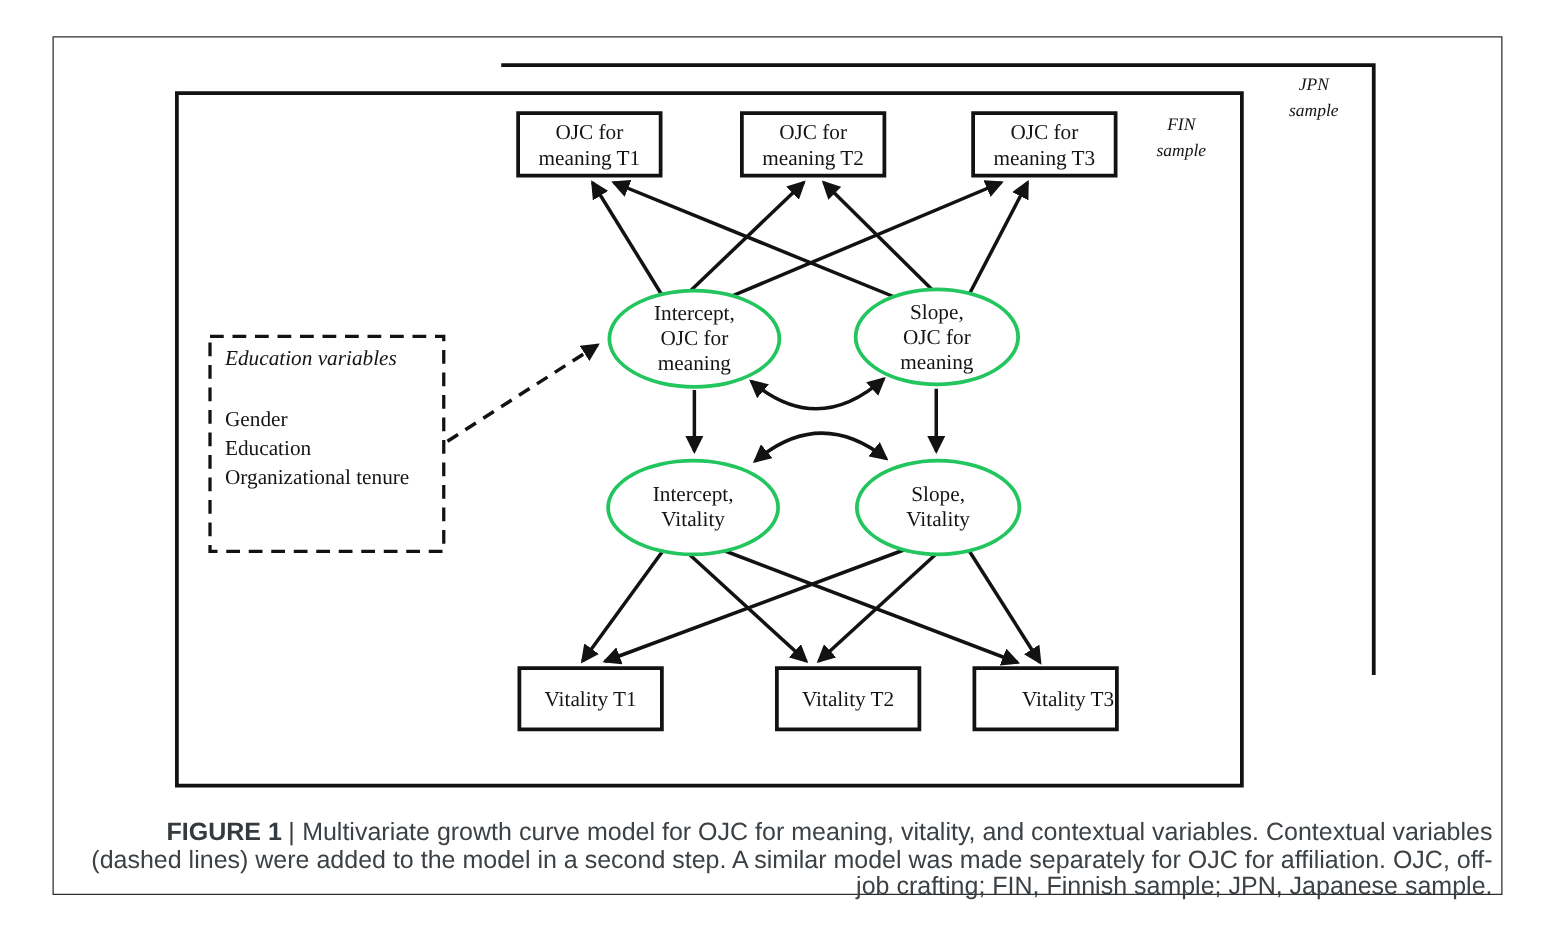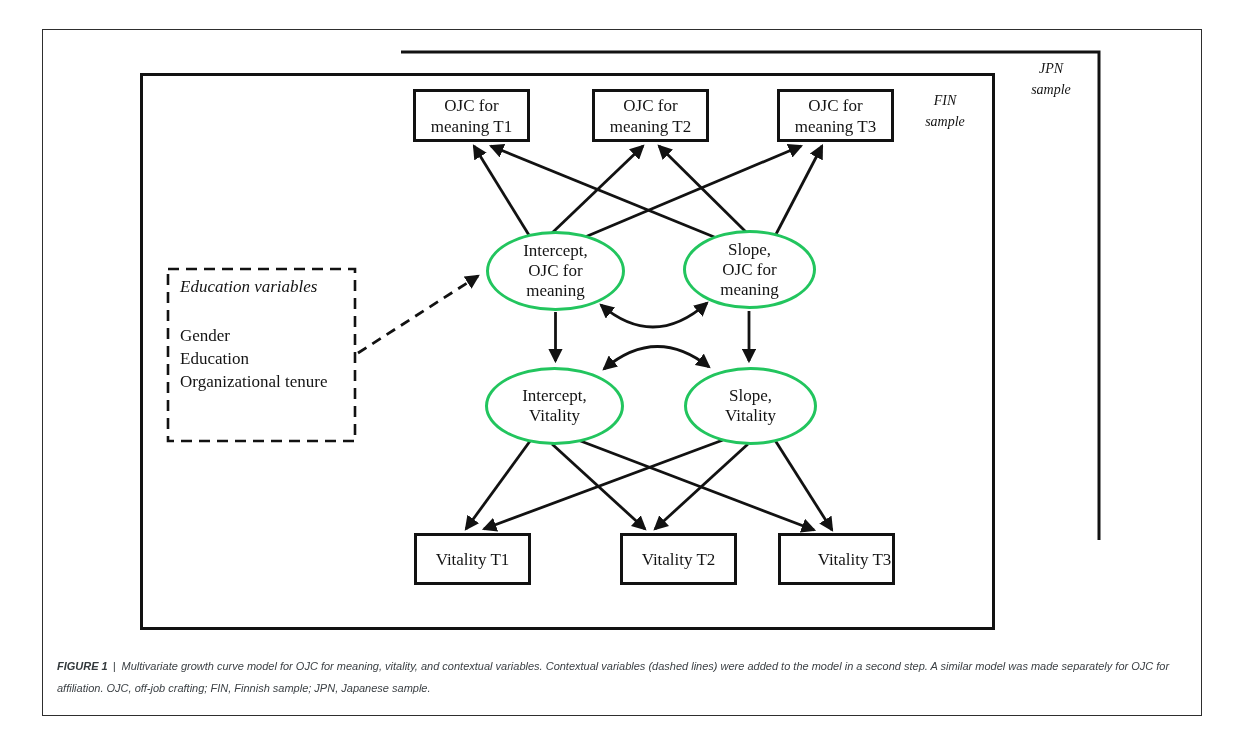--- a/index.html
+++ b/index.html
@@ -35,22 +35,22 @@
     position:absolute; font-style:italic; font-size:14px; line-height:21px;
     text-align:center; white-space:pre-line;
   }
   .ctx-text { position:absolute; left:180px; top:276px; width:170px; }
   .ctx-title { font-style:italic; font-size:17px; line-height:21px; white-space:nowrap; }
   .ctx-items { margin-top:27px; font-size:17px; line-height:23px; }
   .ctx-items div { white-space:nowrap; }
 
   .caption {
     position:absolute; left:57px; top:656px; width:1137px;
-    font-family:"Liberation Sans", sans-serif; font-size:11px; line-height:21.5px;
-    color:#3c4145; text-align:left;font-style:italic;
+    font-family:"Liberation Sans", sans-serif; font-size:20px; line-height:21.5px;
+    color:#3c4145; text-align:right;
   }
   .cap-bold { font-weight:bold; color:#343a3d; }
   .cap-sep { margin:0 6px 0 5px; color:#343a3d; }
 
   
   #box-t1 { left:413px; top:89px;  width:117px; height:53px; }
   #box-t2 { left:592px; top:89px;  width:117px; height:53px; }
   #box-t3 { left:777px; top:89px;  width:117px; height:53px; }
   #box-v1 { left:414px; top:533px; width:117px; height:52px; }
   #box-v2 { left:593px; top:533px; width:117px; height:52px;margin-left:27px; }

